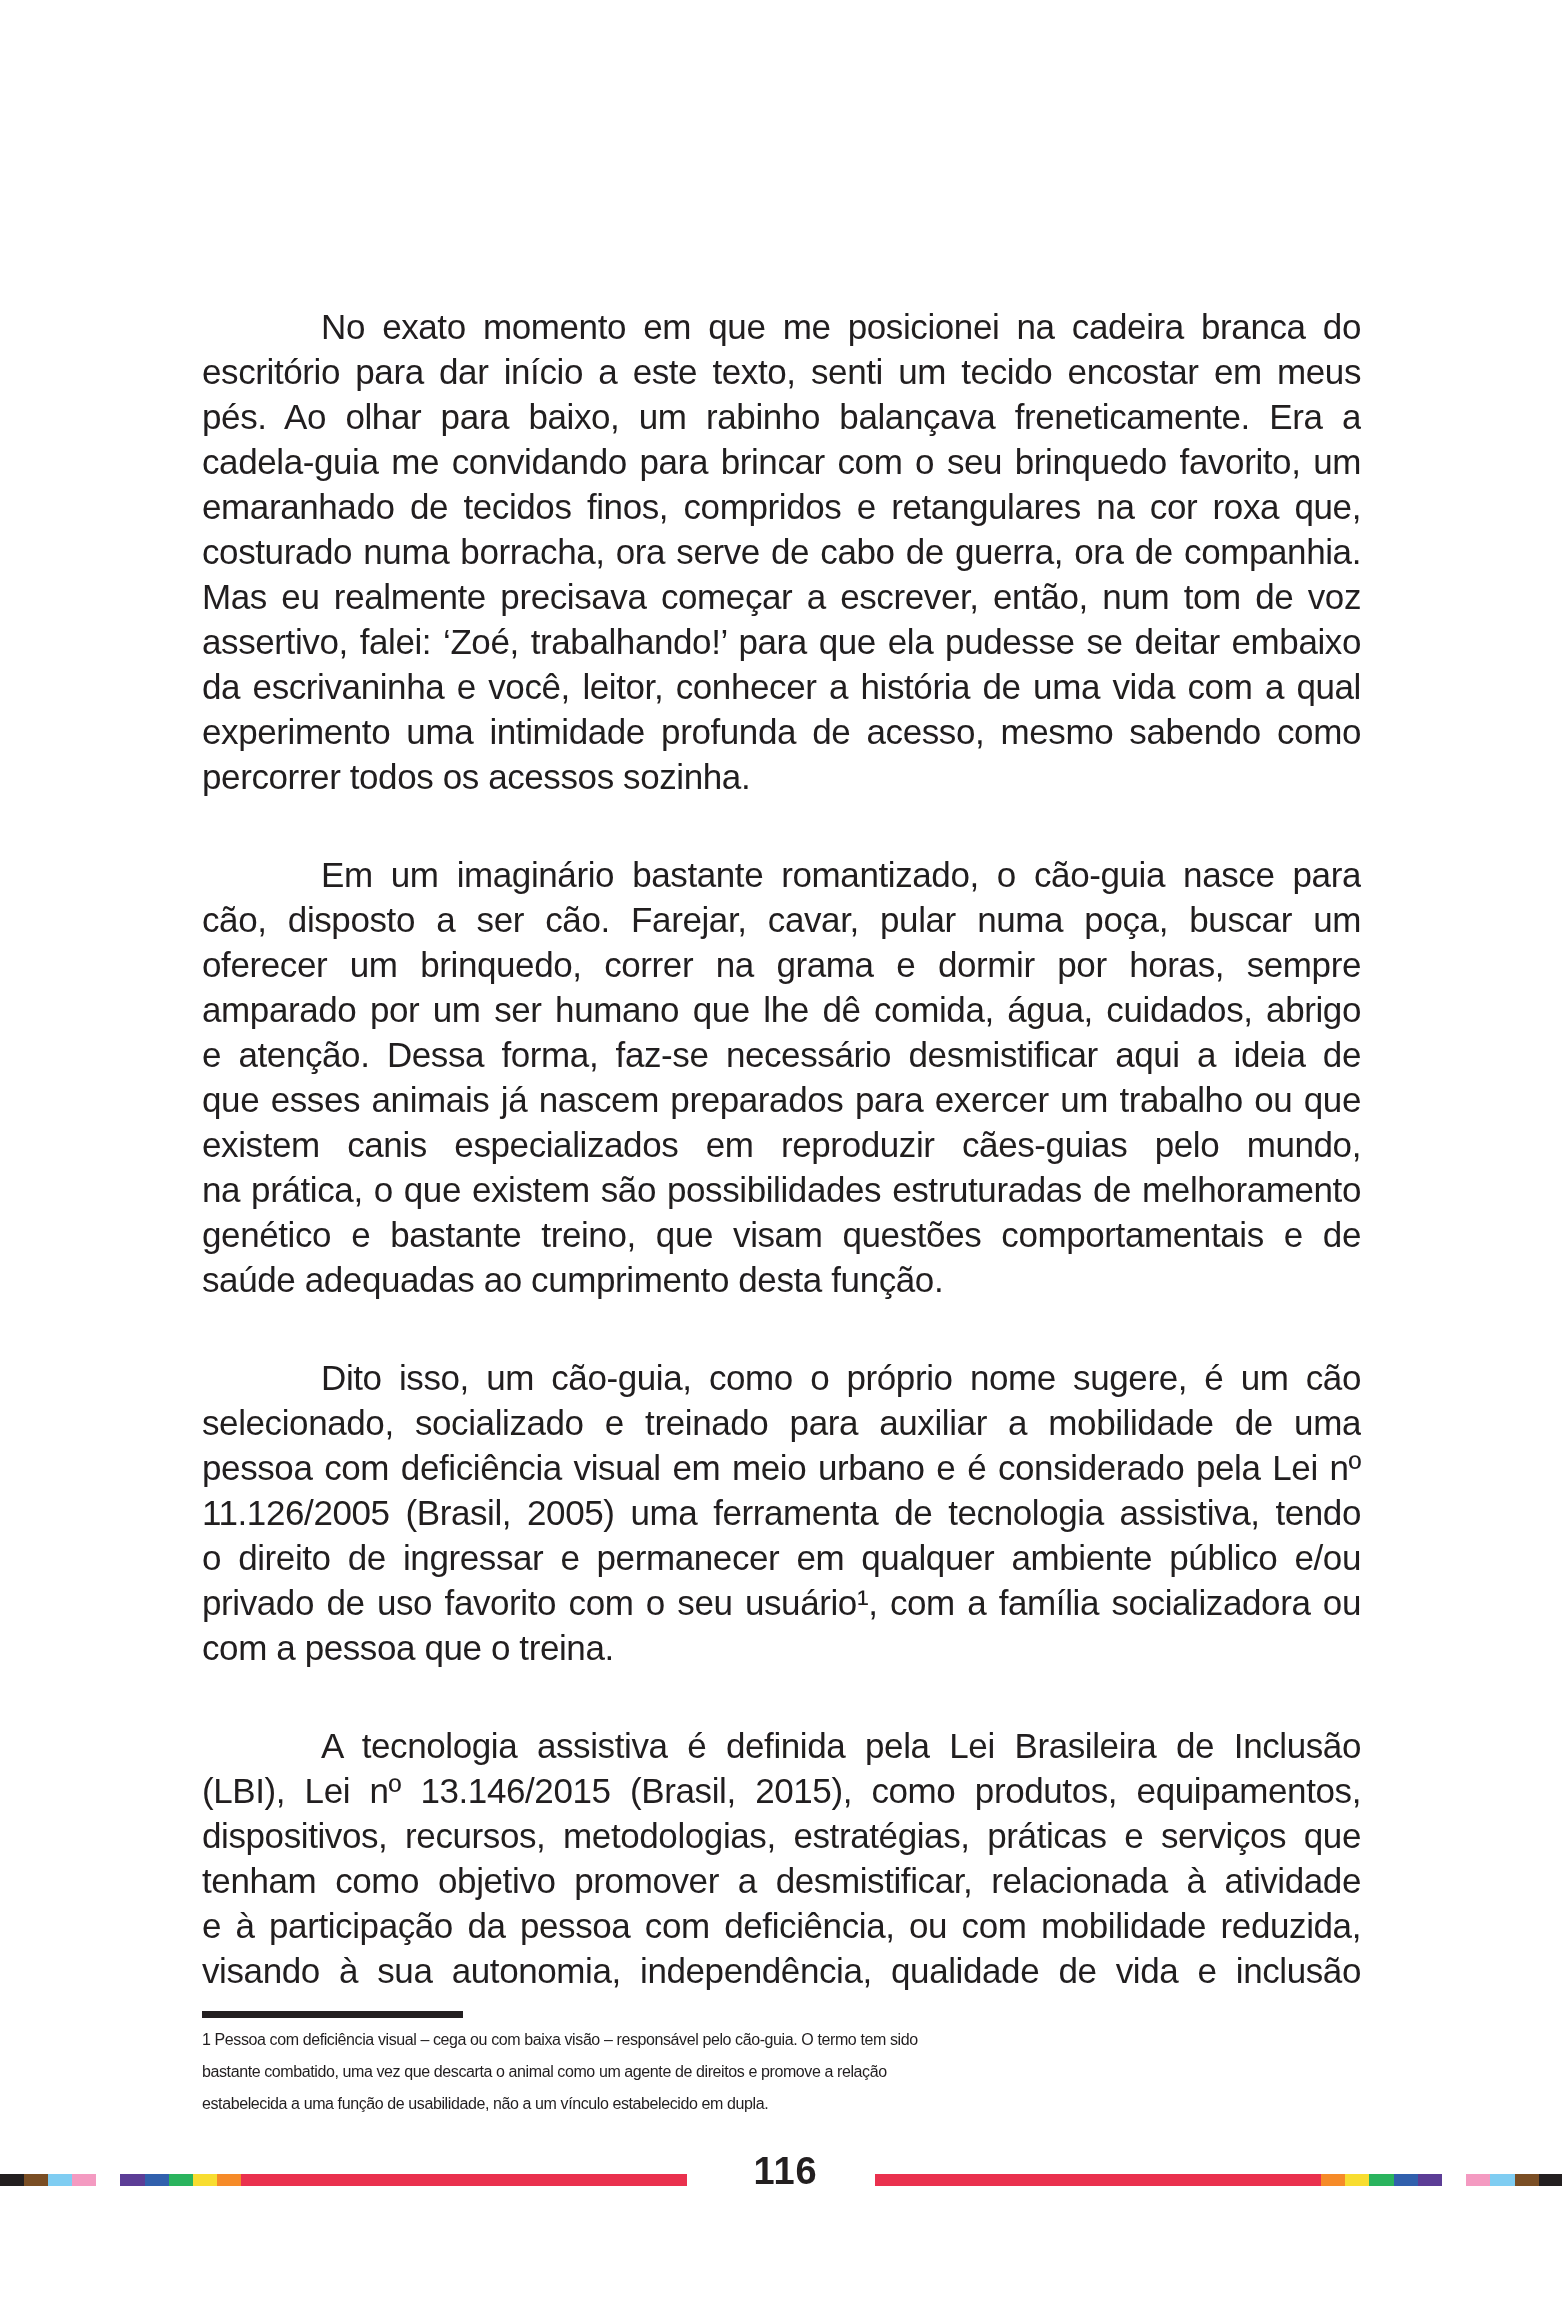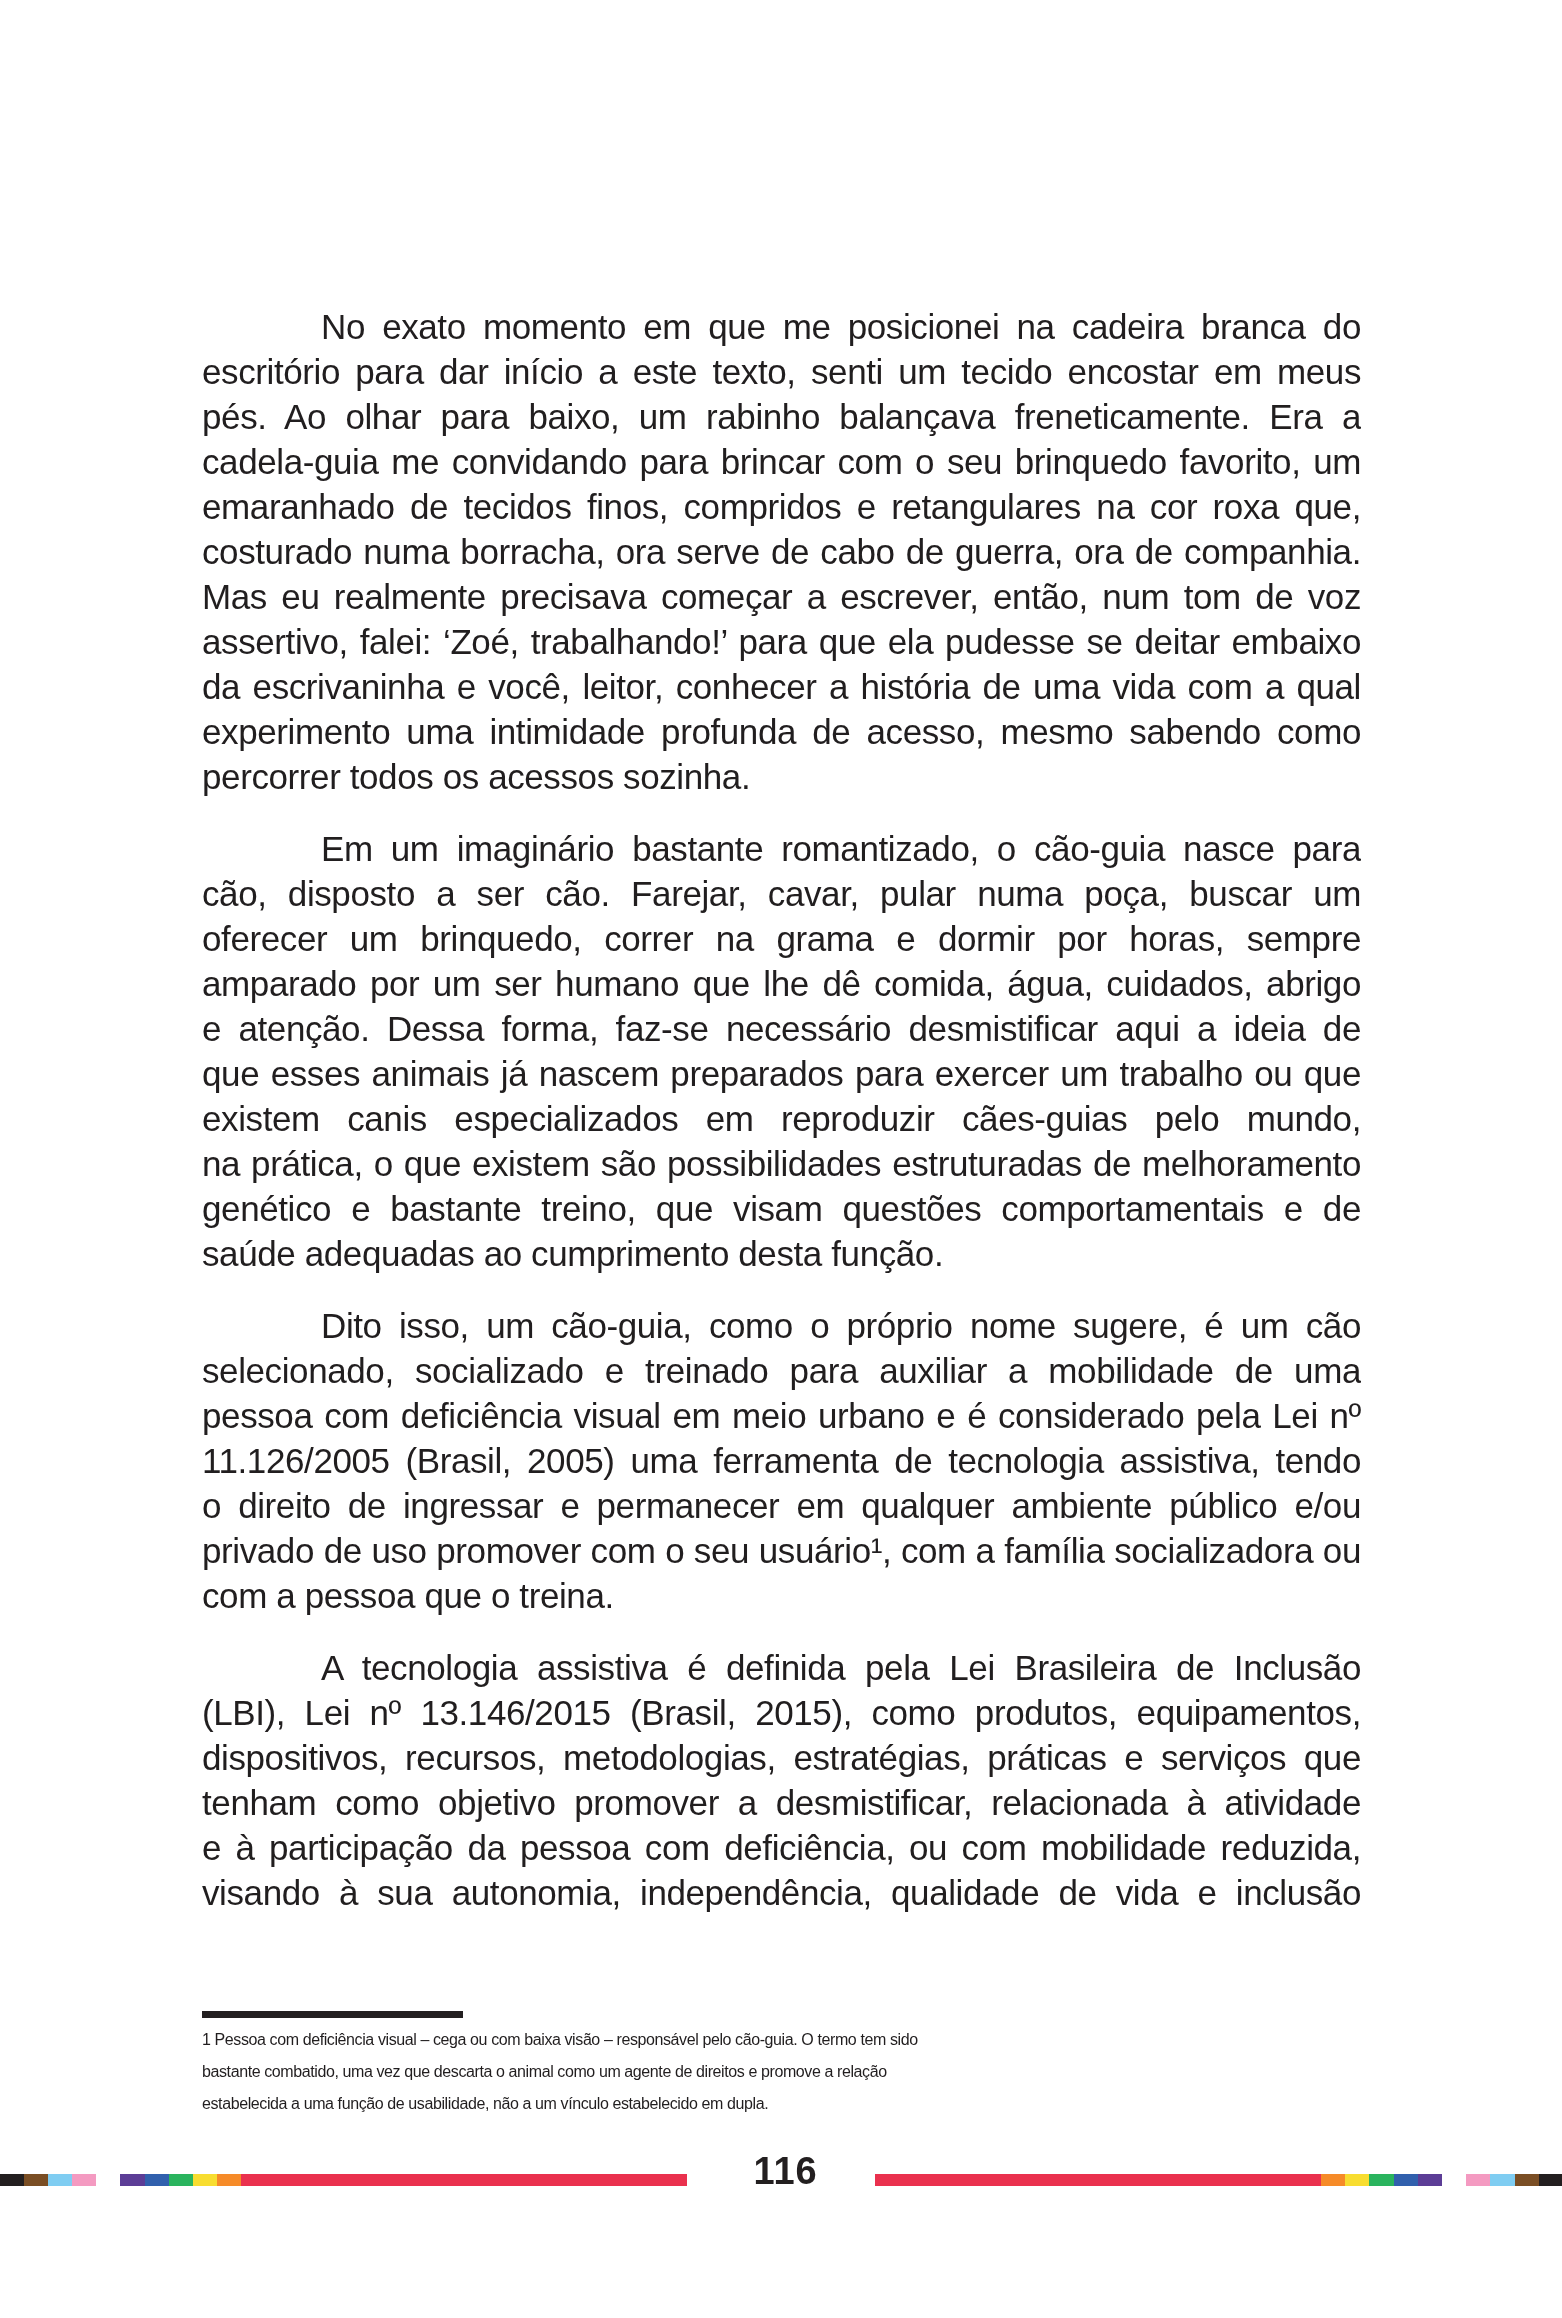--- a/index.html
+++ b/index.html
@@ -14,21 +14,21 @@
   
   .body-text {
     position: absolute;
     left: 202px; top: 304px; width: 1159px;
     color: #211e1f;
     font-size: 35px;
     line-height: 45px;
     letter-spacing: -0.4px;
     font-stretch: condensed;
   }
-  .para + .para { margin-top: 27px; }
+  .para + .para { margin-top: 53px; }
   .line {
     text-align: justify;
     text-align-last: justify;
     height: 45px;
     overflow: hidden;
     white-space: nowrap;
   }
   .line { white-space: normal; }
   .line.last { text-align-last: left; }
   .para .line:first-child { text-indent: 119px; }
@@ -103,21 +103,21 @@
         <div class="line">na prática, o que existem são possibilidades estruturadas de melhoramento</div>
         <div class="line">genético e bastante treino, que visam questões comportamentais e de</div>
         <div class="line last">saúde adequadas ao cumprimento desta função.</div>
       </div>
       <div class="para">
         <div class="line">Dito isso, um cão-guia, como o próprio nome sugere, é um cão</div>
         <div class="line">selecionado, socializado e treinado para auxiliar a mobilidade de uma</div>
         <div class="line">pessoa com deficiência visual em meio urbano e é considerado pela Lei nº</div>
         <div class="line">11.126/2005 (Brasil, 2005) uma ferramenta de tecnologia assistiva, tendo</div>
         <div class="line">o direito de ingressar e permanecer em qualquer ambiente público e/ou</div>
-        <div class="line">privado de uso promover com o seu usuário¹, com a família socializadora ou</div>
+        <div class="line">privado de uso favorito com o seu usuário¹, com a família socializadora ou</div>
         <div class="line last">com a pessoa que o treina.</div>
       </div>
       <div class="para">
         <div class="line">A tecnologia assistiva é definida pela Lei Brasileira de Inclusão</div>
         <div class="line">(LBI), Lei nº 13.146/2015 (Brasil, 2015), como produtos, equipamentos,</div>
         <div class="line">dispositivos, recursos, metodologias, estratégias, práticas e serviços que</div>
         <div class="line">tenham como objetivo promover a desmistificar, relacionada à atividade</div>
         <div class="line">e à participação da pessoa com deficiência, ou com mobilidade reduzida,</div>
         <div class="line">visando à sua autonomia, independência, qualidade de vida e inclusão</div>
       </div>

